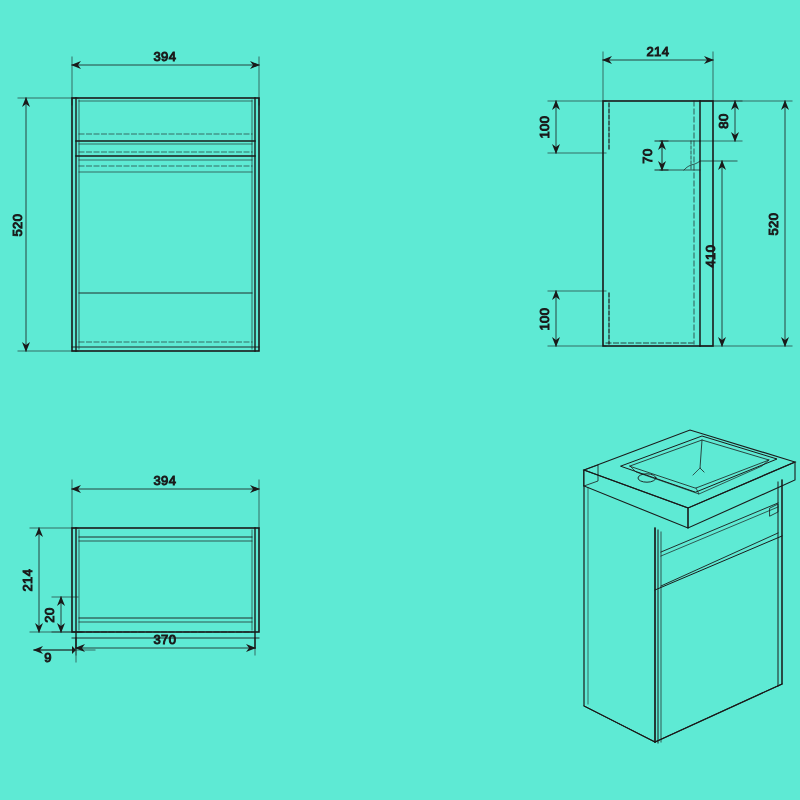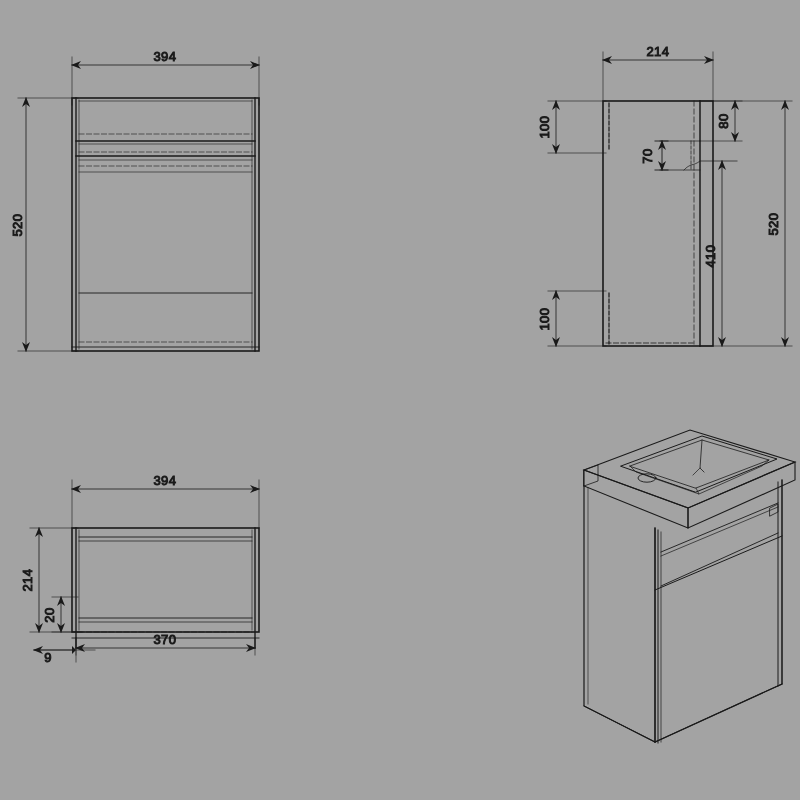--- a/index.html
+++ b/index.html
@@ -1,19 +1,19 @@
 <!DOCTYPE html>
 <html><head>
 <meta charset="utf-8">
 <title>Technical Drawing</title>
 <style>
   html,body{margin:0;padding:0;background:#ffffff;}
   body{width:800px;height:800px;overflow:hidden;
        font-family:"Liberation Sans","DejaVu Sans",sans-serif;}
-  #sheet{position:relative;width:800px;height:800px;background:#a3a3a3;}
+  #sheet{position:relative;width:800px;height:800px;background:#5eead4;}
   svg{display:block;}
   .dimtext{font-family:"Liberation Sans","DejaVu Sans",sans-serif;
            font-size:13px;fill:#1a1a1a;letter-spacing:0.5px;}
 </style>
 </head>
 <body>
 
 <div id="sheet">
 <svg width="800" height="800" viewBox="0 0 800 800">
   <defs>

